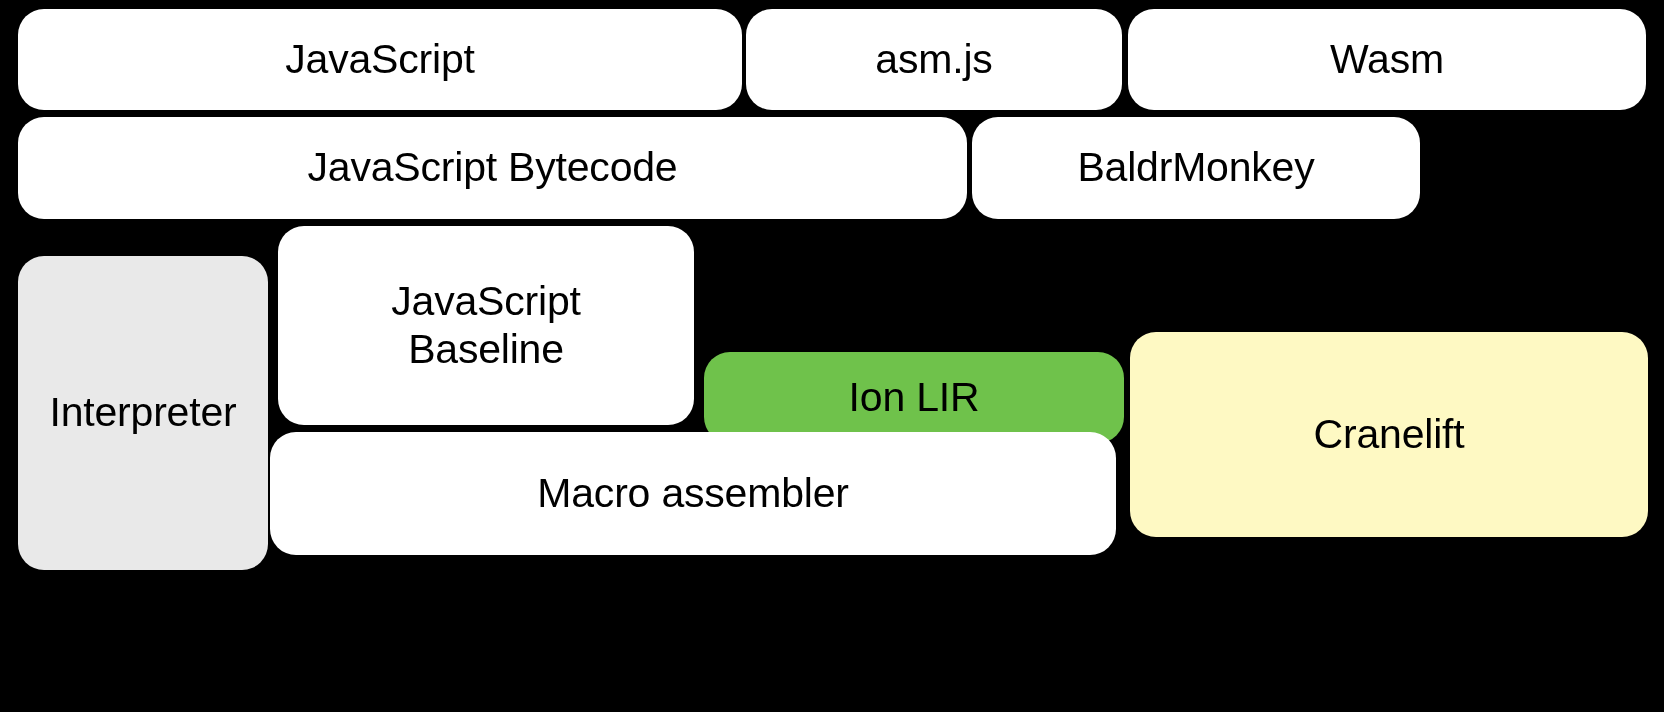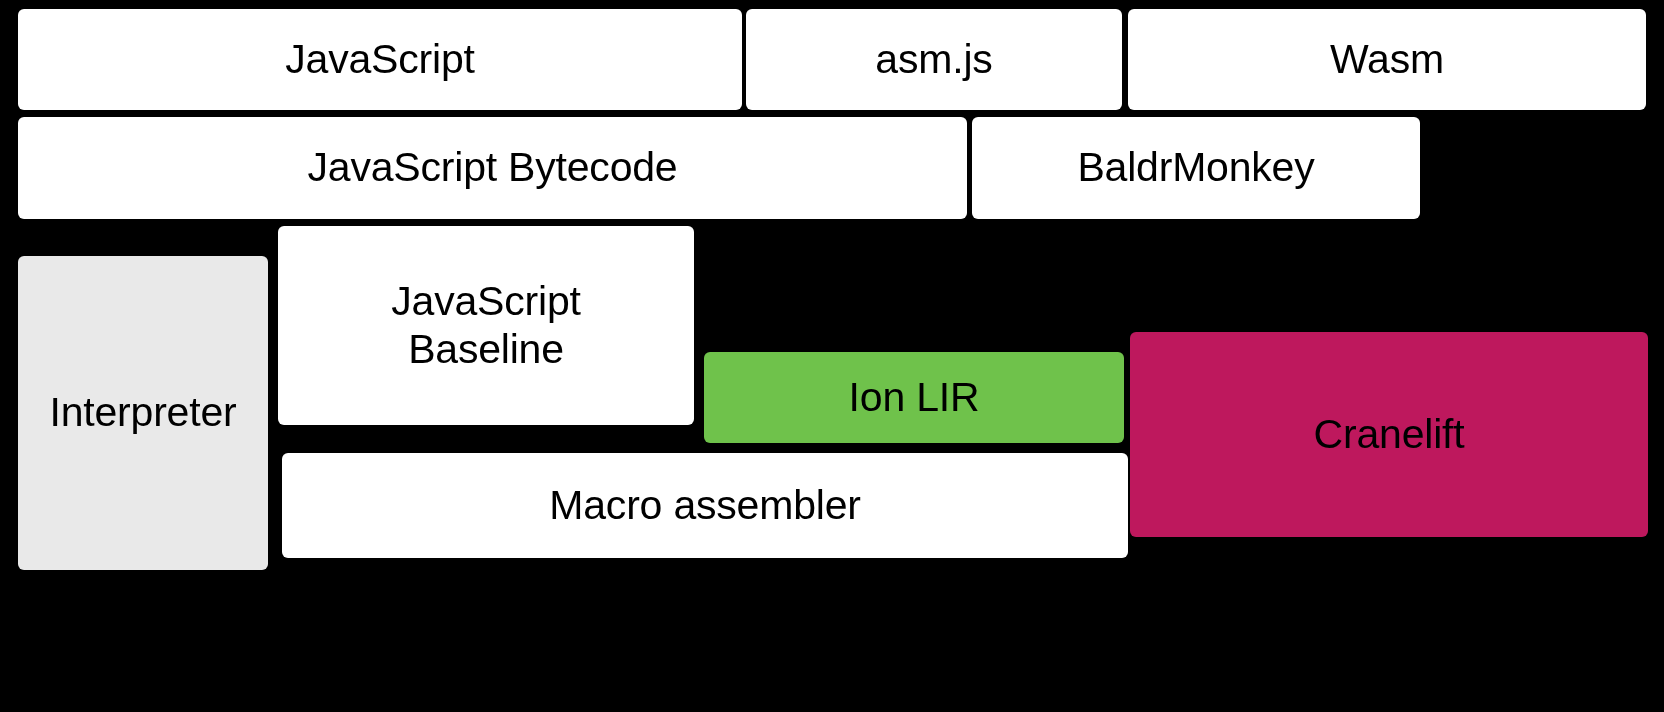--- a/index.html
+++ b/index.html
@@ -16,33 +16,33 @@
     overflow: hidden;
     font-family: "Liberation Sans", sans-serif;
   }
   .node {
     position: absolute;
     box-sizing: border-box;
     display: flex;
     align-items: center;
     justify-content: center;
     text-align: center;
-    border-radius: 6px;
+    border-radius: 26px;
     background: #FFFFFF;
     color: #000000;
     font-size: 41px;
     line-height: 1.16;
     font-weight: 400;
     letter-spacing: -0.2px;
     white-space: pre-line;
     padding: 2px 10px;
   }
   .node.gray  { background: #E9E9E9; }
   .node.green { background: #6FC24B; }
-  .node.pink  { background: #be185d; }
+  .node.pink  { background: #fef9c3; }
 </style>
 </head>
 <body>
 
 <div id="stage">
 
   <div class="node" style="left:18px; top:9px; width:724px; height:101px;">
     <span>JavaScript</span>
   </div>
 
@@ -73,18 +73,18 @@
 
 
   <div class="node green" style="left:704px; top:352px; width:420px; height:91px;">
     <span>Ion LIR</span>
   </div>
 
   <div class="node pink" style="left:1130px; top:332px; width:518px; height:205px;">
     <span>Cranelift</span>
   </div>
 
-  <div class="node" style="left:282px; top:432px; width:846px; height:105px;margin-top:21px;">
+  <div class="node" style="left:270px; top:432px; width:846px; height:123px;">
     <span>Macro assembler</span>
   </div>
 
 
 </div>
 
 </body></html>

